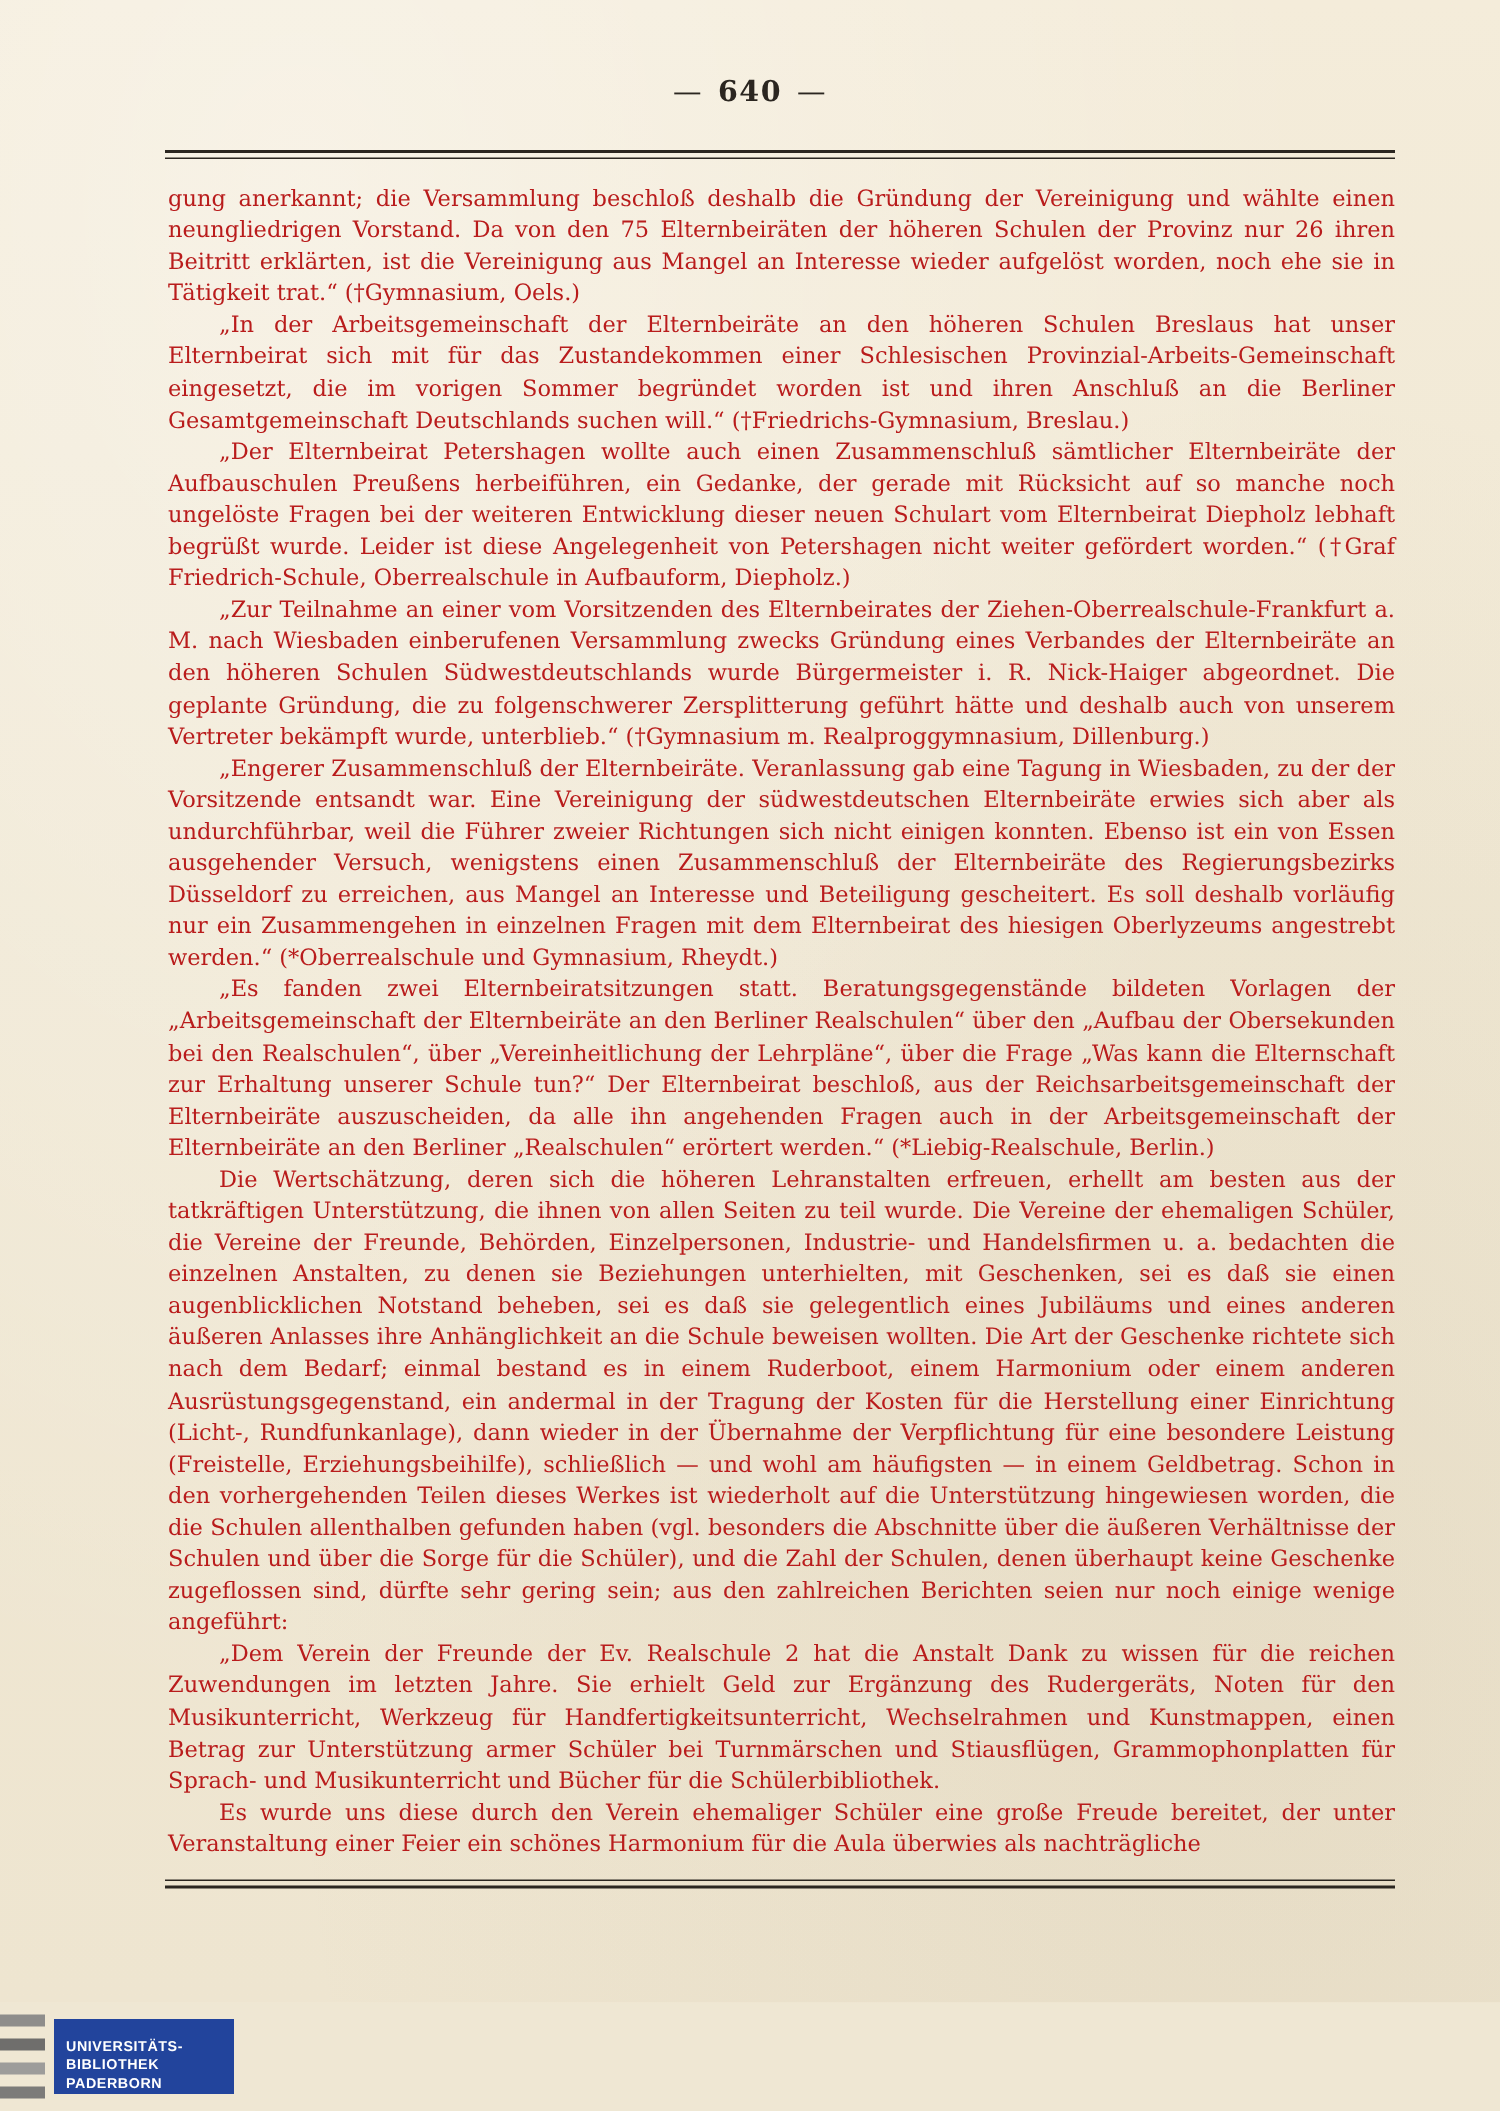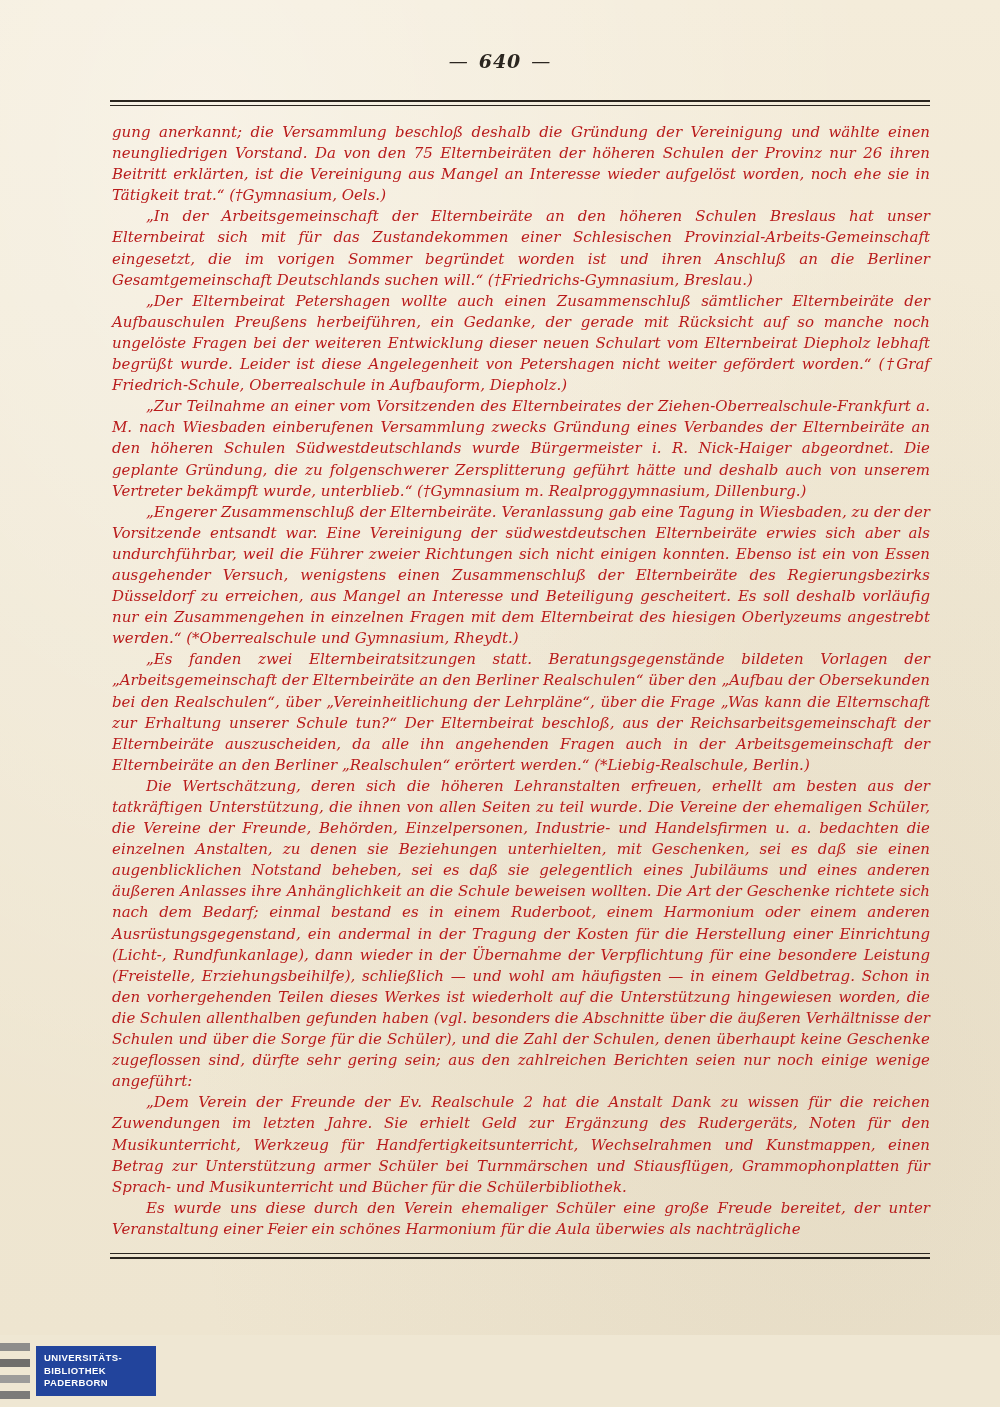--- a/index.html
+++ b/index.html
@@ -15,21 +15,20 @@
     position: relative;
   }
   
   .page {
     position: absolute;
     left: 0;
     top: 0;
     width: 1000px;
     height: 1335px;
     background: #f2ead7;
-    font-style: italic;
   }
   .paper-texture {
     position: absolute;
     inset: 0;
     background:
       radial-gradient(ellipse at 20% 10%, rgba(255,255,255,0.35), rgba(255,255,255,0) 60%),
       radial-gradient(ellipse at 85% 85%, rgba(160,140,100,0.10), rgba(255,255,255,0) 55%),
       linear-gradient(180deg, #f4ecda 0%, #f0e8d4 45%, #eee5d0 100%);
     pointer-events: none;
   }
@@ -115,21 +114,21 @@
   .stripes i:nth-child(4) { background: #7c7b79; }
   .lib-badge {
     position: absolute;
     left: 36px;
     top: 1346px;
     width: 120px;
     height: 50px;
     background: #22449c;
     display: flex;
     flex-direction: column;
-    justify-content: center;
+    justify-content: flex-end;
     padding-left: 8px;
     box-sizing: border-box;
   }
   .lib-badge span {
     display: block;
     color: #ffffff;
     font-family: "Liberation Sans", sans-serif;
     font-size: 9.5px;
     font-weight: bold;
     letter-spacing: 0.4px;

